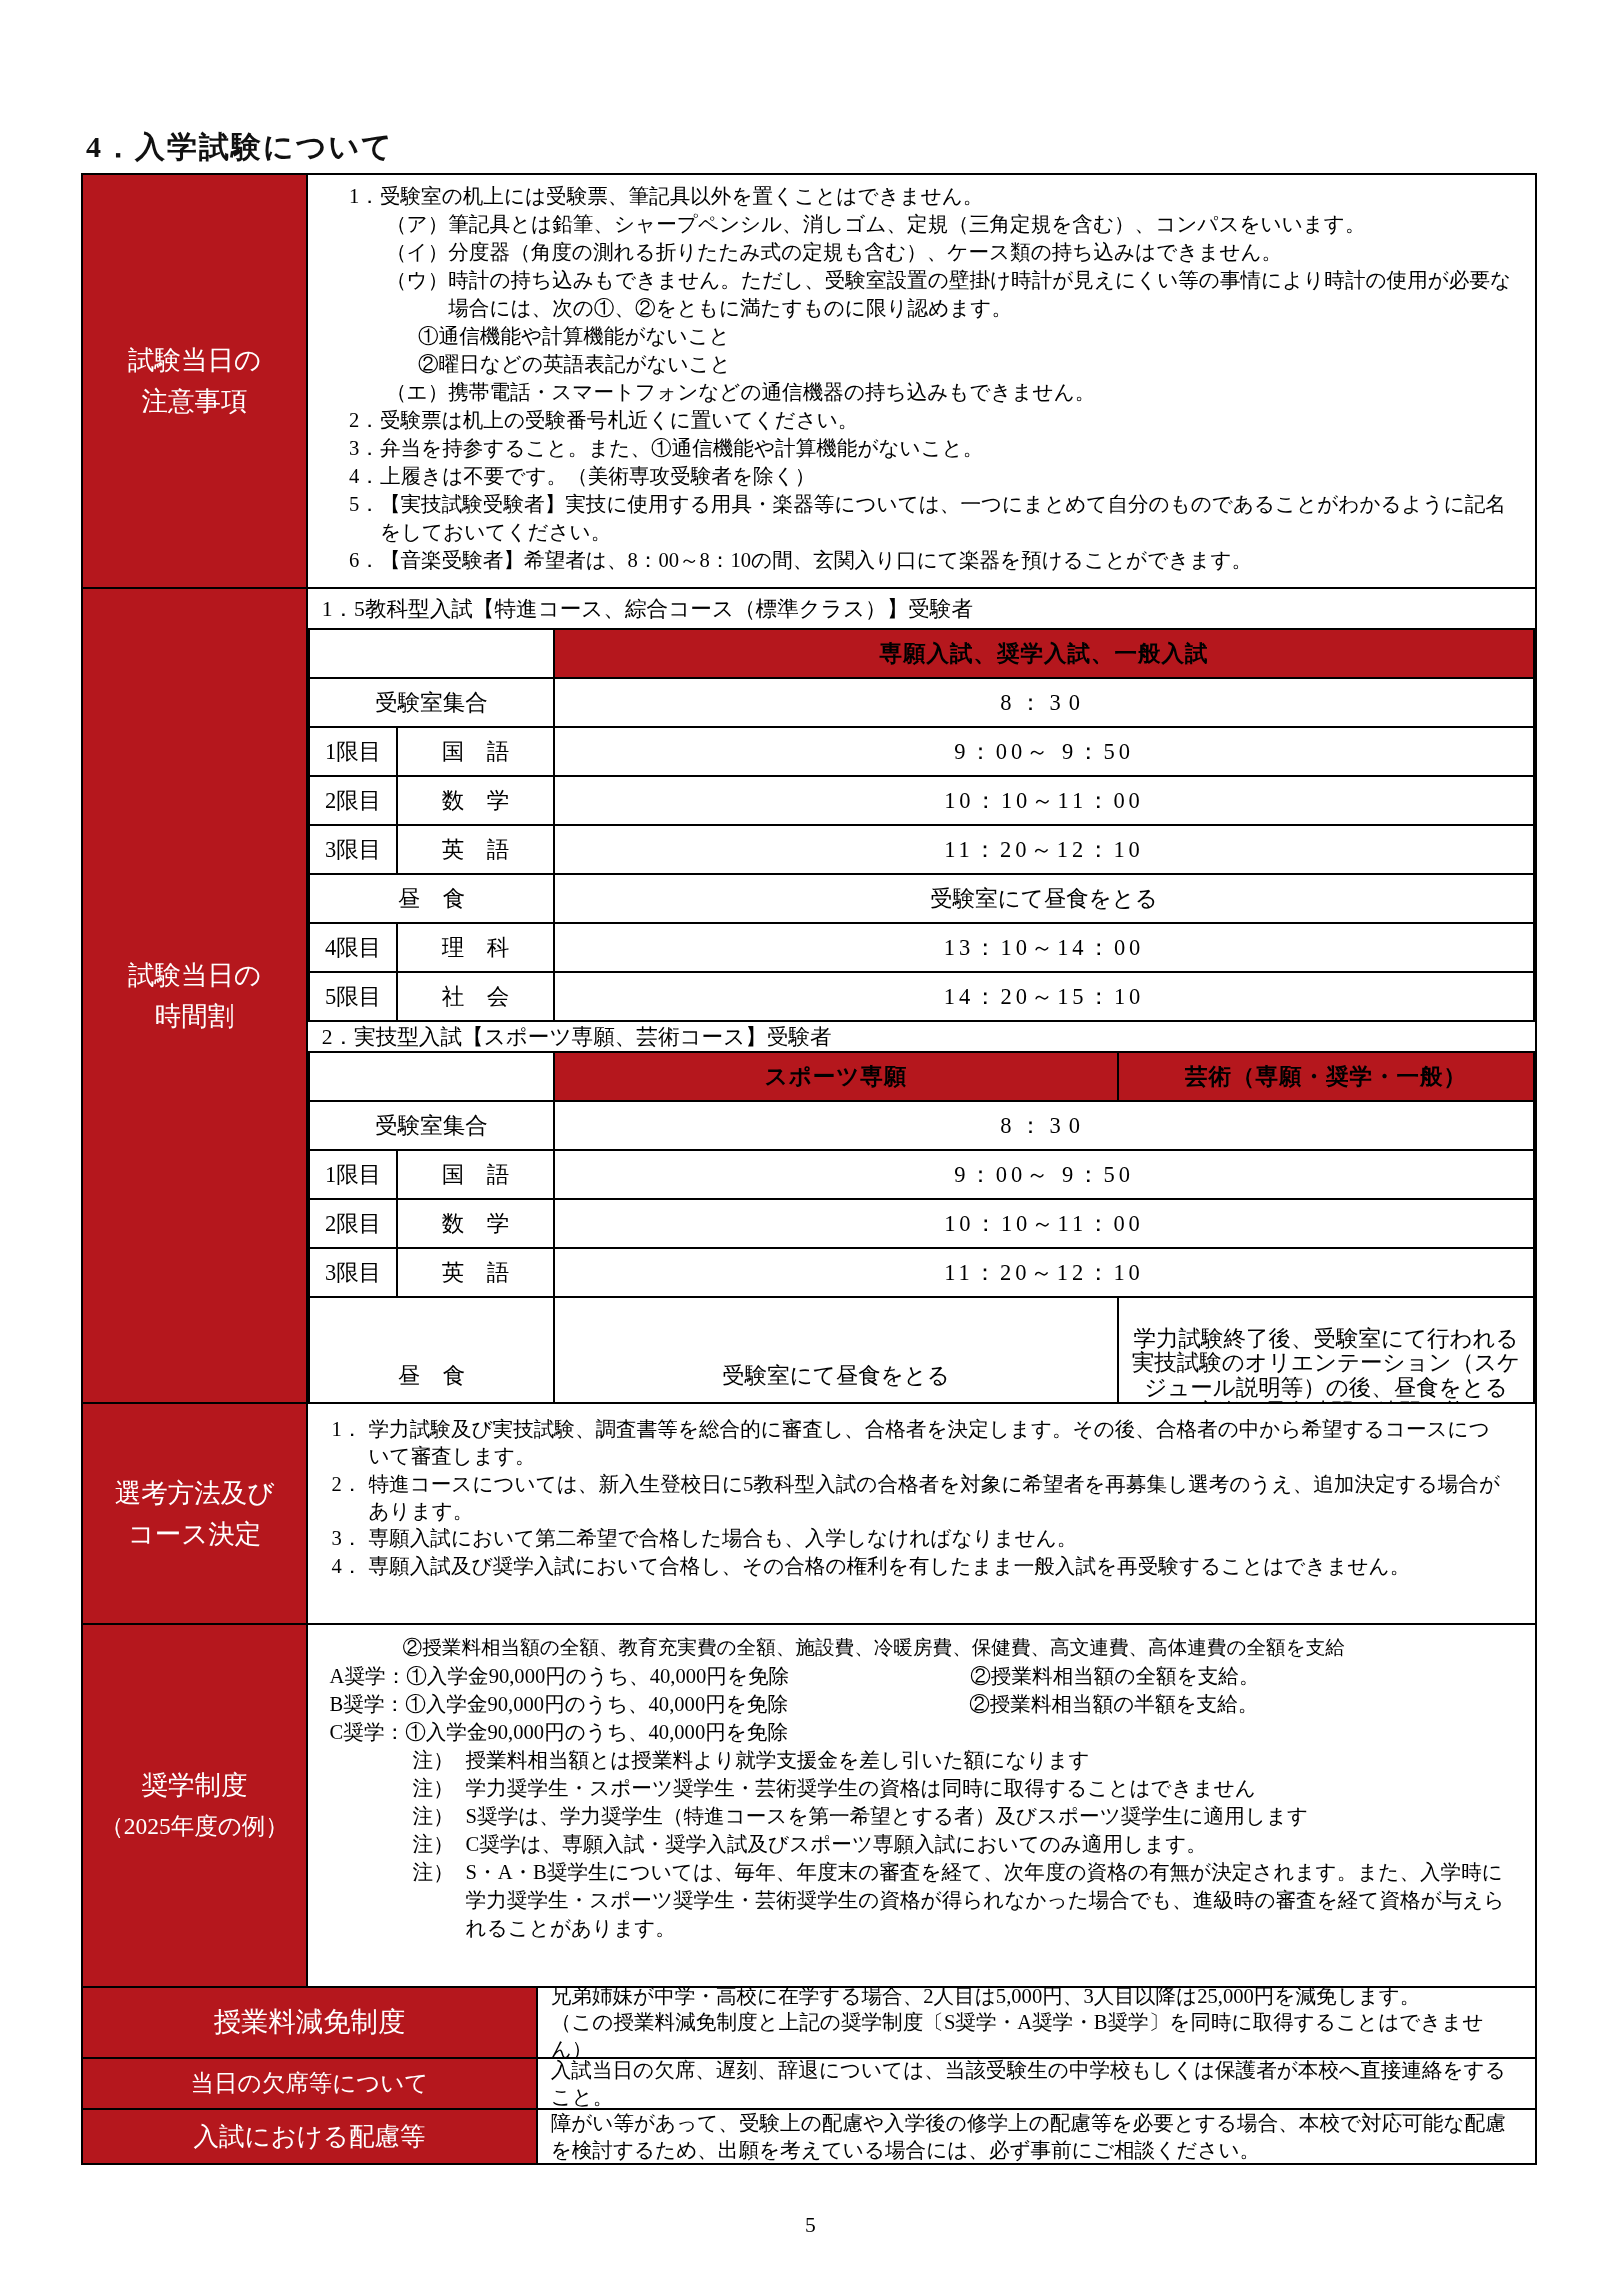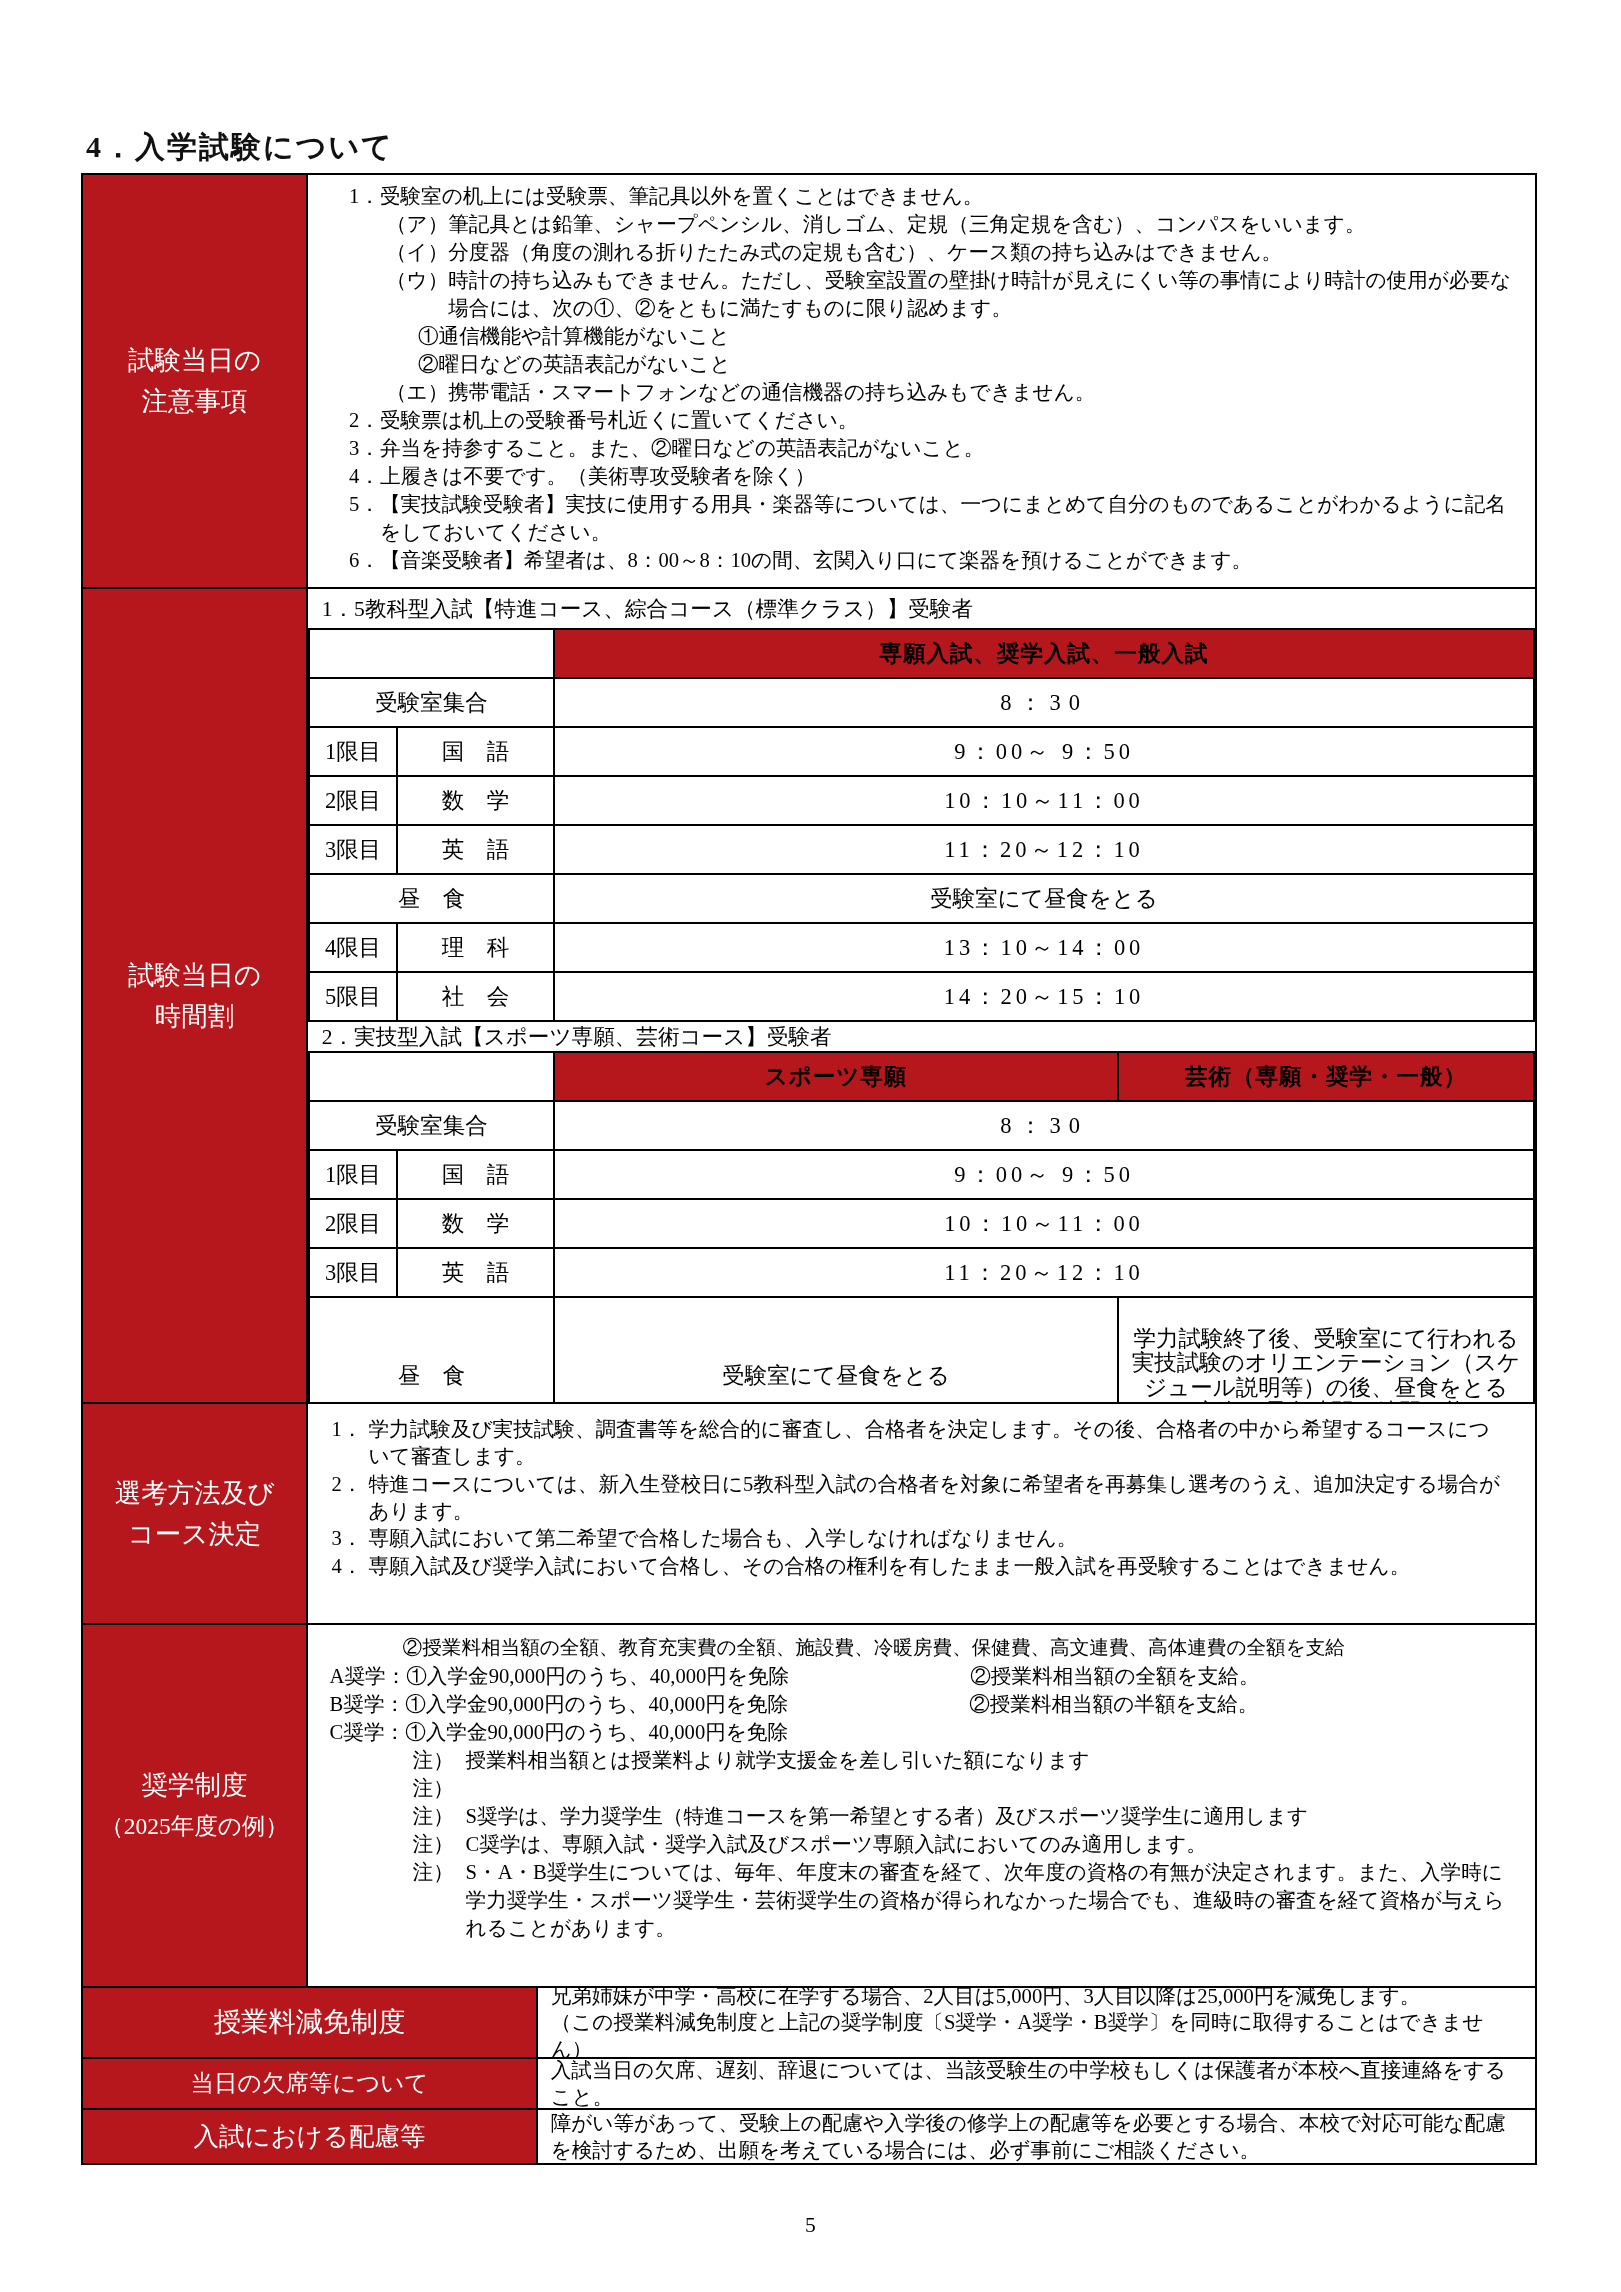--- a/index.html
+++ b/index.html
@@ -111,21 +111,21 @@
           <div class="n-item i1">
               <span class="n-label">（エ）</span>
               <span class="n-text">携帯電話・スマートフォンなどの通信機器の持ち込みもできません。</span>
             </div>
           <div class="n-item">
               <span class="n-label">2．</span>
               <span class="n-text">受験票は机上の受験番号札近くに置いてください。</span>
             </div>
           <div class="n-item">
               <span class="n-label">3．</span>
-              <span class="n-text">弁当を持参すること。また、②曜日などの英語表記がないこと。</span>
+              <span class="n-text">弁当を持参すること。また、①通信機能や計算機能がないこと。</span>
             </div>
           <div class="n-item">
               <span class="n-label">4．</span>
               <span class="n-text">上履きは不要です。（美術専攻受験者を除く）</span>
             </div>
           <div class="n-item">
               <span class="n-label">5．</span>
               <span class="n-text">【実技試験受験者】実技に使用する用具・楽器等については、一つにまとめて自分のものであることがわかるように記名をしておいてください。</span>
             </div>
           <div class="n-item">
@@ -295,20 +295,21 @@
           <div class="g-line">
               <span class="g-label">C奨学：</span>
               <span>①入学金90,000円のうち、40,000円を免除</span>
             </div>
           <div class="g-note">
               <span class="g-note-label">注）</span>
               <span class="g-note-text">授業料相当額とは授業料より就学支援金を差し引いた額になります</span>
             </div>
           <div class="g-note">
               <span class="g-note-label">注）</span>
+              <span class="g-note-text">学力奨学生・スポーツ奨学生・芸術奨学生の資格は同時に取得することはできません</span>
             </div>
           <div class="g-note">
               <span class="g-note-label">注）</span>
               <span class="g-note-text">S奨学は、学力奨学生（特進コースを第一希望とする者）及びスポーツ奨学生に適用します</span>
             </div>
           <div class="g-note">
               <span class="g-note-label">注）</span>
               <span class="g-note-text">C奨学は、専願入試・奨学入試及びスポーツ専願入試においてのみ適用します。</span>
             </div>
           <div class="g-note">

